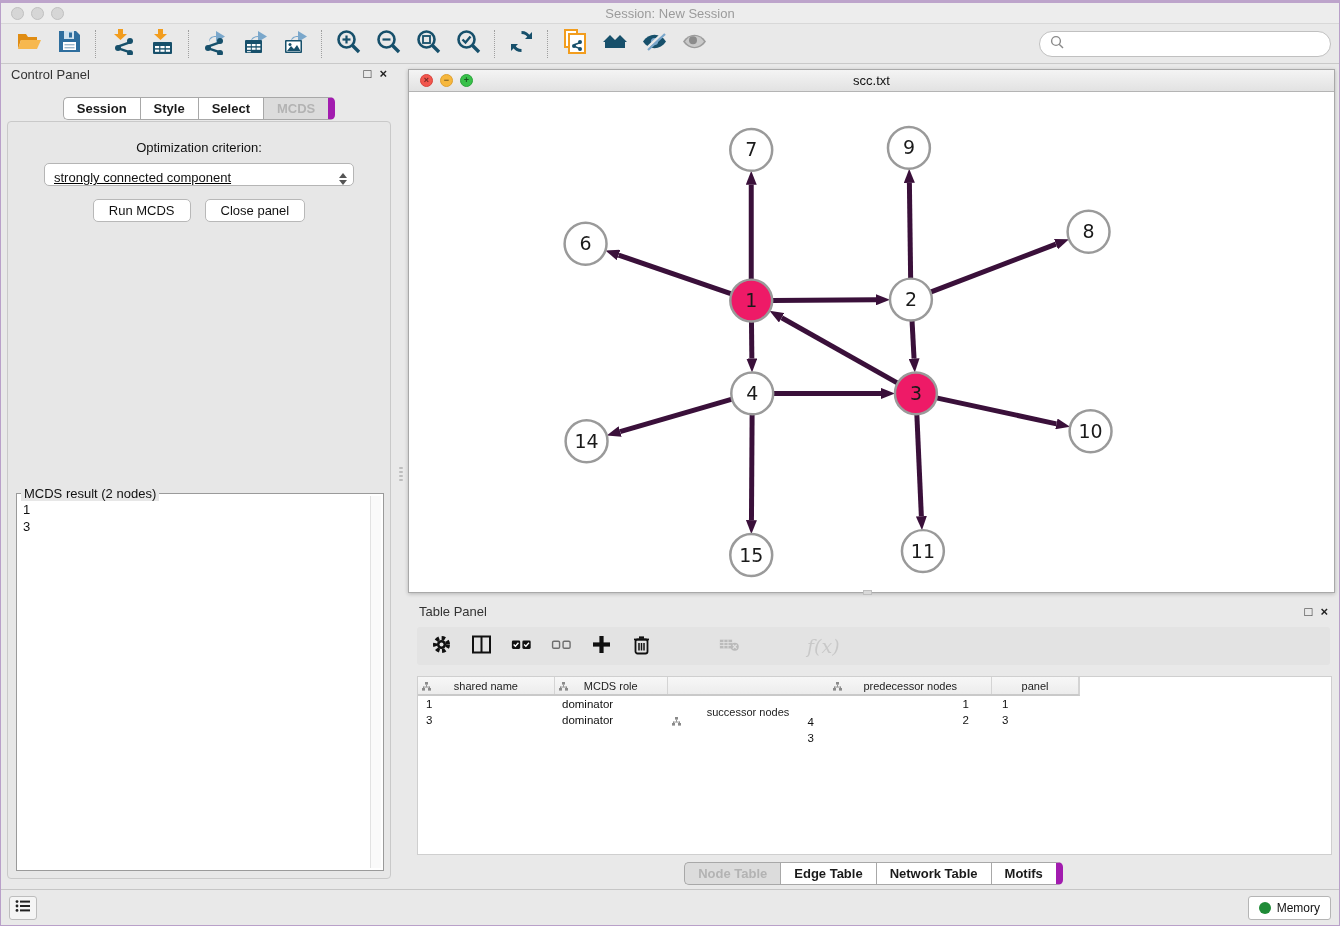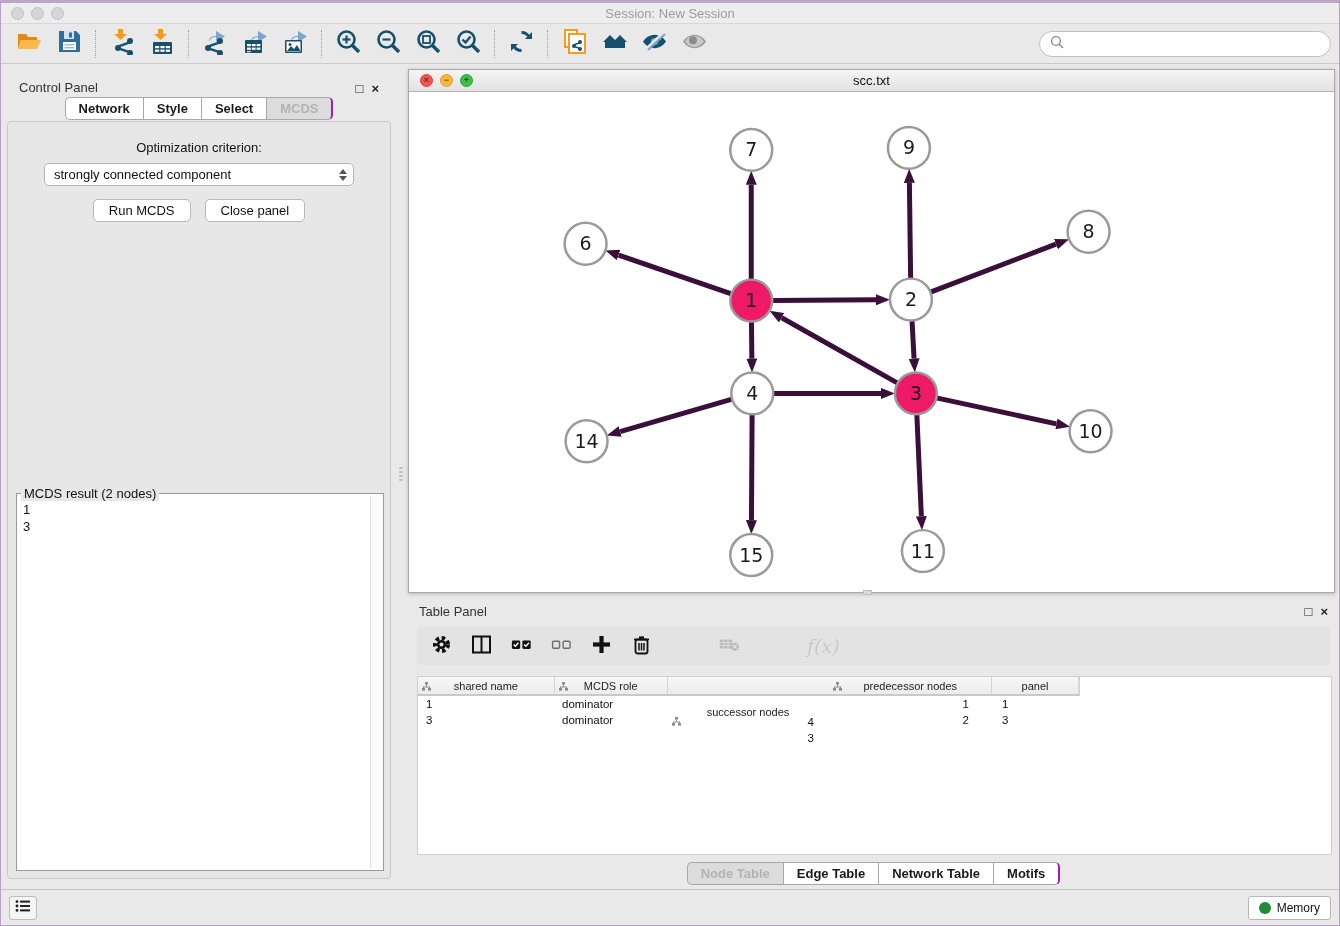--- a/index.html
+++ b/index.html
@@ -22,32 +22,32 @@
   .toolbar { height:40px; background:#e9e9e9; border-bottom:1px solid #c9c9c9; display:flex; align-items:center; padding:0 8px; }
   .tb-btn { width:40px; height:34px; display:flex; align-items:center; justify-content:center; cursor:pointer; }
   .tb-btn svg { width:27px; height:27px; }
   .tb-sep { width:1px; height:28px; border-left:1px dotted #9f9f9f; margin:0 6px; }
   .search-box { margin-left:auto; width:292px; height:26px; background:#fff; border:1px solid #c0c0c0; border-radius:13px; display:flex; align-items:center; padding:0 10px; gap:6px; }
   .search-box input { border:none; outline:none; flex:1; font-size:13px; background:transparent; }
   
   .main { position:absolute; top:64px; left:0; right:0; bottom:36px; }
   
   .control-panel { position:absolute; left:0; top:0; width:396px; height:100%; }
-  .cp-header { height:28px; display:flex; align-items:flex-end; padding:0 18px; }
+  .cp-header { height:28px; display:flex; align-items:flex-start; padding:0 10px; }
   .panel-title { font-size:13px; color:#333; }
   .panel-win-icons { margin-left:auto; display:flex; gap:8px; align-items:center; }
   .wicon { font-size:13px; color:#222; font-weight:bold; cursor:pointer; line-height:1; }
   .tabs-row { display:flex; justify-content:center; margin-top:2px; position:relative; z-index:2; }
   .tab { font-size:13px; font-weight:bold; color:#1a1a1a; background:#fff; border:1px solid #a8a8a8; border-right:none; padding:3px 13px; cursor:pointer; }
   .tab:first-child { border-radius:5px 0 0 5px; }
-  .tab:last-child { border-radius:0 5px 5px 0; border-right:2px solid #a21caf; }
+  .tab:last-child { border-radius:0 5px 5px 0; border-right:7px solid #a21caf; }
   .tab.selected { background:#dcdcdc; color:#b3b3b3; }
   .cp-content { position:absolute; left:6px; top:54px; width:384px; height:758px; background:#e7e7e7; border:1px solid #c9c9c9; border-radius:4px; }
   .opt-label { text-align:center; font-size:13px; color:#111; margin-top:18px; }
-  .select-box { margin:8px auto 4px; width:310px; height:23px; background:#fff; border:1px solid #b5b5b5; border-radius:5px; display:flex; align-items:center; padding:0 6px 0 9px; font-size:13px; cursor:pointer; }
+  .select-box { margin:8px auto 4px; width:310px; height:23px; background:#fff; border:1px solid #b5b5b5; border-radius:5px; display:flex; align-items:flex-end; padding:0 6px 0 9px; font-size:13px; cursor:pointer;text-decoration:underline; }
   .select-box .sel-text { flex:1; color:#111; }
   .stepper { display:flex; flex-direction:column; gap:2px; align-items:center; }
   .stepper i { width:0; height:0; border-left:4px solid transparent; border-right:4px solid transparent; }
   .stepper .up { border-bottom:5px solid #555; }
   .stepper .down { border-top:5px solid #555; }
   .btn-row { display:flex; justify-content:center; gap:14px; margin-top:13px; }
   .btn { background:#fff; border:1px solid #b8b8b8; border-radius:5px; font-size:13px; color:#111; padding:3px 15px; cursor:pointer; font-family:inherit; }
   .result-fieldset { position:absolute; left:8px; top:371px; width:368px; height:378px; border:1px solid #9a9a9a; background:#fff; }
   .result-legend { position:absolute; top:-8px; left:4px; background:#e7e7e7; font-size:13px; color:#111; padding:0 3px; }
   .result-list { position:absolute; inset:3px 14px 2px 3px; font-size:13px; color:#111; line-height:17px; padding:4px 3px; overflow:hidden; }
@@ -283,21 +283,21 @@
 
     <div class="control-panel">
       <div class="cp-header">
         <span class="panel-title">Control Panel</span>
         <span class="panel-win-icons">
           <span class="wicon">□</span>
           <span class="wicon">×</span>
         </span>
       </div>
       <div class="tabs-row">
-        <div class="tab">Network</div>
+        <div class="tab">Session</div>
         <div class="tab">Style</div>
         <div class="tab">Select</div>
         <div class="tab selected">MCDS</div>
       </div>
       <div class="cp-content">
         <div class="opt-label">Optimization criterion:</div>
         <div class="select-box">
           <span class="sel-text">strongly connected component</span>
           <span class="stepper">
               <i class="up"></i>

